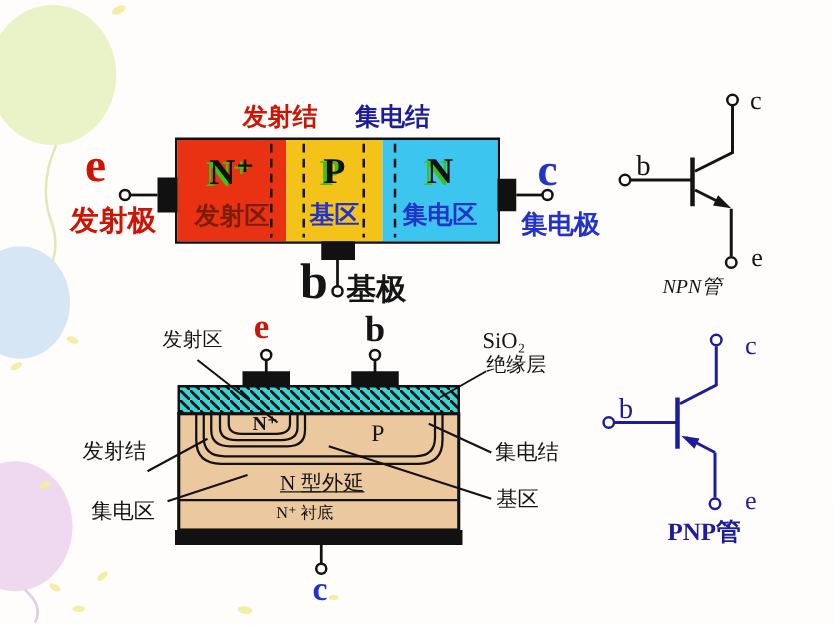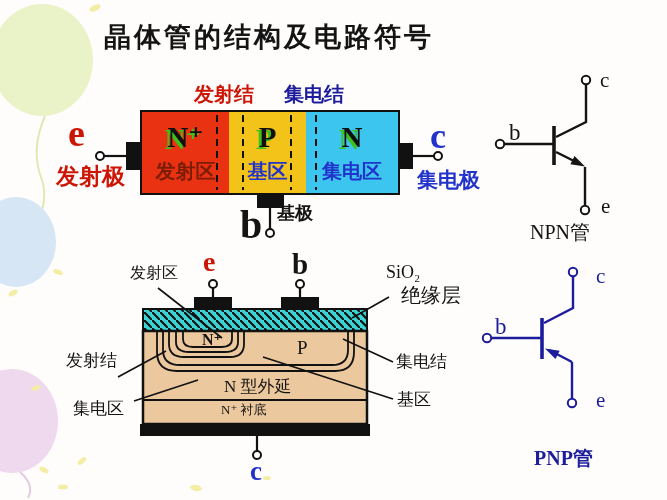--- a/index.html
+++ b/index.html
@@ -43,21 +43,20 @@
       <ellipse cx="58" cy="272" rx="5" ry="2.5" transform="rotate(20 58 272)"></ellipse>
       <ellipse cx="36" cy="388" rx="5" ry="2.5" transform="rotate(-20 36 388)"></ellipse>
       <ellipse cx="44" cy="470" rx="5" ry="2.5" transform="rotate(30 44 470)"></ellipse>
       <ellipse cx="63" cy="487" rx="5" ry="2.5"></ellipse>
       <ellipse cx="82" cy="461" rx="5" ry="2.5" transform="rotate(-40 82 461)"></ellipse>
       <ellipse cx="196" cy="488" rx="6" ry="3" transform="rotate(10 196 488)"></ellipse>
       <ellipse cx="267" cy="478" rx="4" ry="2"></ellipse>
     </g>
   </svg>
 
-  <div id="title" class="lbl">晶体管的结构及电路符号</div>
 
   <div id="bar">
     <div class="region" id="region-emitter">
       <div class="doping">N⁺</div>
       <div class="rname maroon">发射区</div>
     </div>
     <div class="region" id="region-base">
       <div class="doping">P</div>
       <div class="rname blue">基区</div>
     </div>
@@ -155,39 +154,39 @@
     </g>
   </svg>
 
   <div class="lbl red bold" style="left:194px;top:84px;font-size:20px;">发射结</div>
   <div class="lbl navy bold" style="left:284px;top:84px;font-size:20px;">集电结</div>
   <div class="lbl serif red bold" style="left:68px;top:114px;font-size:38px;">e</div>
   <div class="lbl red bold" style="left:56px;top:165px;font-size:23px;">发射极</div>
   <div class="lbl serif blue bold" style="left:430px;top:118px;font-size:36px;">c</div>
   <div class="lbl blue bold" style="left:417px;top:169px;font-size:21px;">集电极</div>
   <div class="lbl serif ink bold" style="left:240px;top:205px;font-size:40px;">b</div>
-  <div class="lbl ink bold" style="left:277px;top:204px;font-size:18px;">基极</div>
+  <div class="lbl ink bold" style="left:277px;top:220px;font-size:24px;">基极</div>
 
   <div class="lbl ink" style="left:130px;top:265px;font-size:16px;">发射区</div>
   <div class="lbl serif red bold" style="left:203px;top:248px;font-size:28px;">e</div>
   <div class="lbl serif ink bold" style="left:292px;top:250px;font-size:29px;">b</div>
   <div class="lbl serif ink" style="left:386px;top:263px;font-size:18px;text-align:right;">SiO₂</div>
-  <div class="lbl ink" style="left:401px;top:285px;font-size:20px;">绝缘层</div>
+  <div class="lbl ink" style="left:389px;top:285px;font-size:16px;">绝缘层</div>
   <div class="lbl serif ink bold" style="left:202px;top:332px;font-size:16px;">N⁺</div>
   <div class="lbl serif ink" style="left:297px;top:338px;font-size:19px;">P</div>
   <div class="lbl ink" style="left:66px;top:352px;font-size:17px;">发射结</div>
   <div class="lbl ink" style="left:73px;top:400px;font-size:17px;">集电区</div>
   <div class="lbl ink" style="left:396px;top:353px;font-size:17px;">集电结</div>
   <div class="lbl ink" style="left:397px;top:391px;font-size:17px;">基区</div>
-  <div class="lbl serif ink" style="left:224px;top:378px;font-size:17px;">N 型外延</div>
+  <div class="lbl serif ink" style="left:224px;top:378px;font-size:17px;text-decoration:underline;">N 型外延</div>
   <div class="lbl serif ink" style="left:221px;top:403px;font-size:13px;">N⁺ 衬底</div>
   <div class="lbl serif blue bold" style="left:250px;top:458px;font-size:27px;">c</div>
 
   <div class="lbl serif ink" style="left:509px;top:121px;font-size:23px;">b</div>
   <div class="lbl serif ink" style="left:600px;top:70px;font-size:21px;">c</div>
   <div class="lbl serif ink" style="left:601px;top:196px;font-size:21px;">e</div>
-  <div class="lbl serif ink" style="left:530px;top:222px;font-size:20px;">NPN管</div>
+  <div class="lbl serif ink" style="left:530px;top:222px;font-size:16px;font-style:italic;">NPN管</div>
   <div class="lbl serif navy" style="left:495px;top:315px;font-size:23px;">b</div>
   <div class="lbl serif navy" style="left:596px;top:266px;font-size:21px;">c</div>
   <div class="lbl serif navy" style="left:596px;top:390px;font-size:21px;">e</div>
-  <div class="lbl serif navy bold" style="left:534px;top:416px;font-size:20px;margin-top:32px;">PNP管</div>
+  <div class="lbl serif navy bold" style="left:534px;top:416px;font-size:20px;">PNP管</div>
 
 </div>
 
 </body></html>

